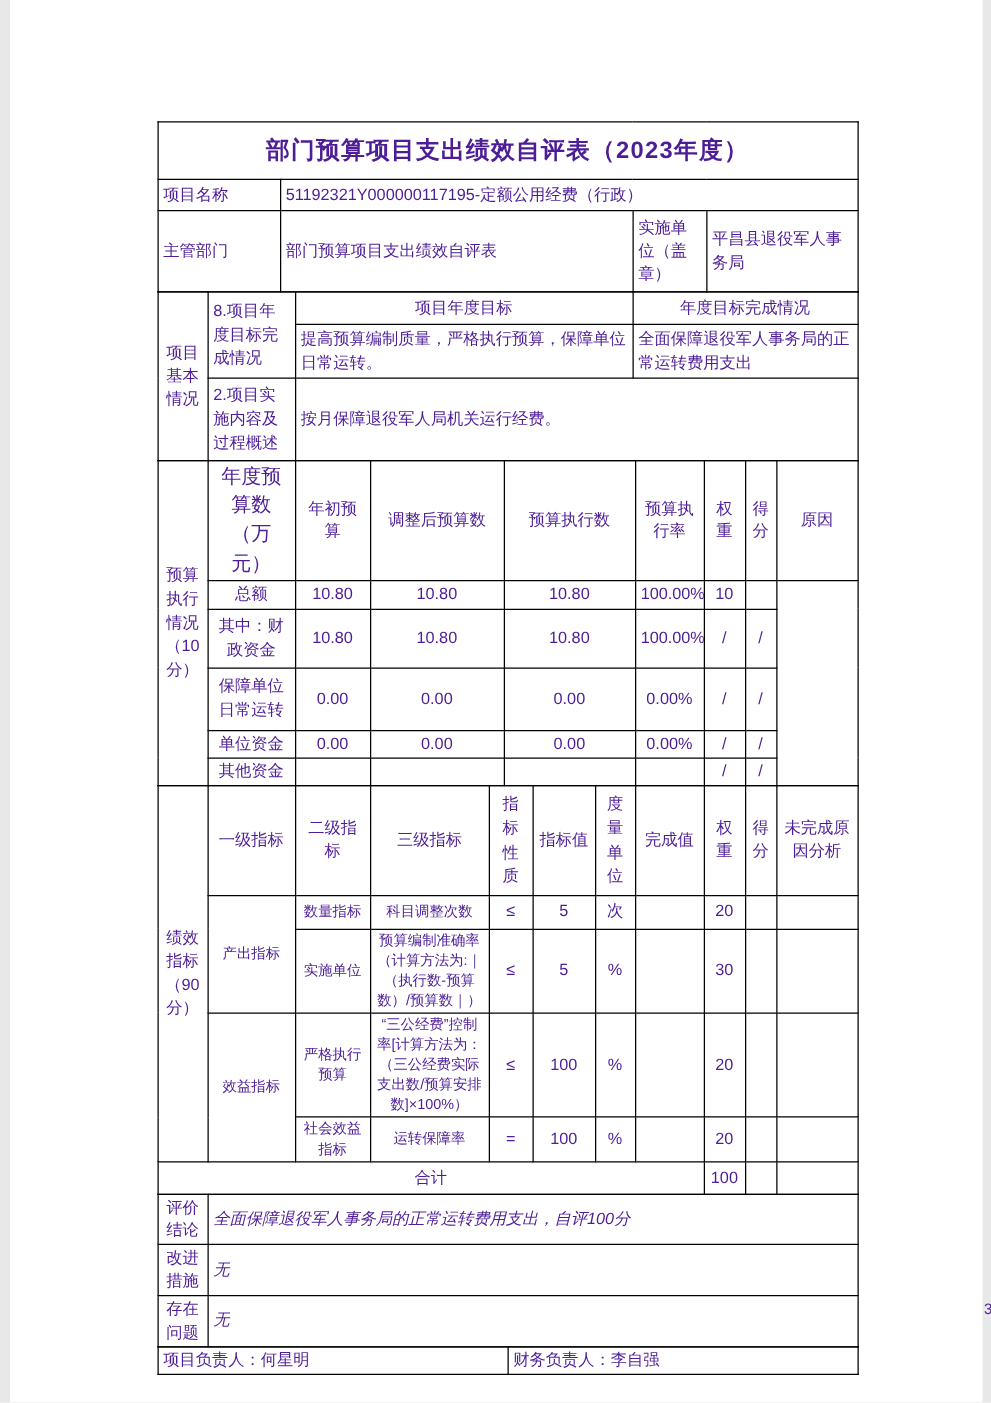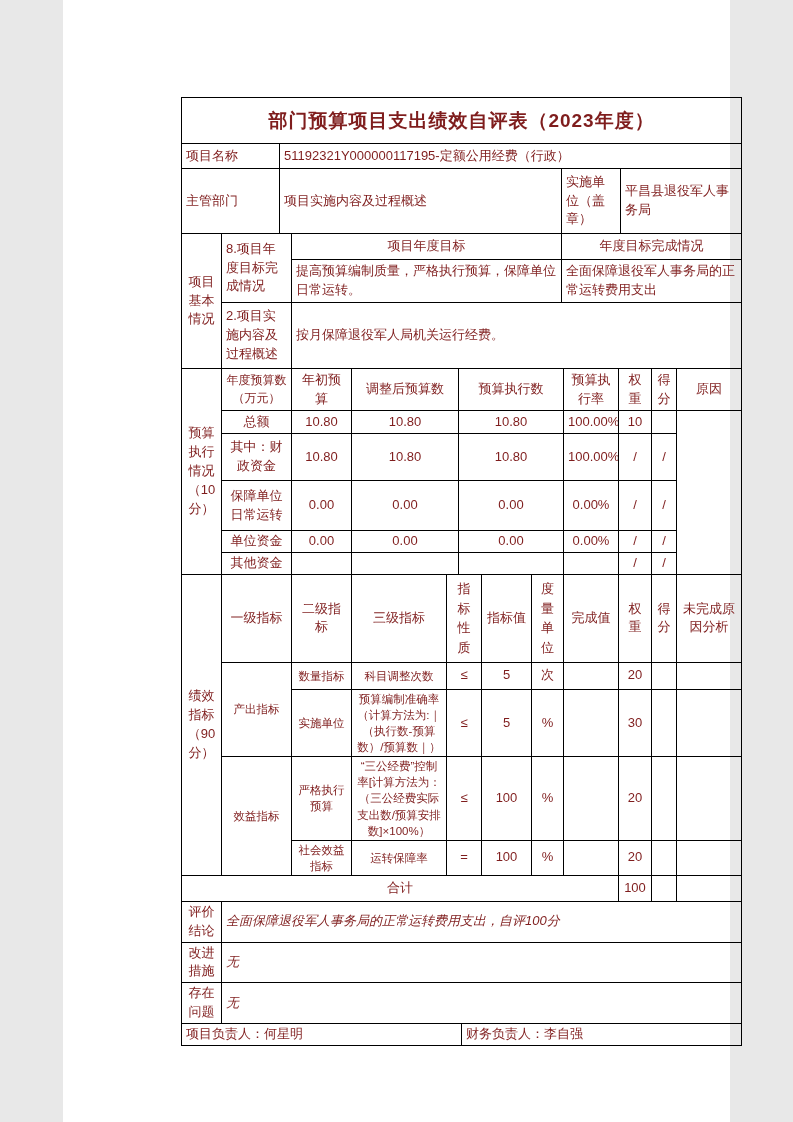--- a/index.html
+++ b/index.html
@@ -1,17 +1,17 @@
 <!DOCTYPE html>
 <html><head>
 <meta charset="utf-8">
 <style>
   html,body{margin:0;padding:0;background:#e8e8e8;}
-  #page{position:relative;width:667px;height:1122px;background:#ffffff;margin:0 auto;
-        font-family:"Liberation Sans","DejaVu Sans",sans-serif;color:#7f1d1d;}
+  #page{position:relative;width:778px;height:1122px;background:#ffffff;margin:0 auto;
+        font-family:"Liberation Sans","DejaVu Sans",sans-serif;color:#4c1d95;}
   #form{position:absolute;left:118px;top:97px;width:560px;}
   table.tbl{border-collapse:collapse;table-layout:fixed;width:560px;}
   table.tbl + table.tbl{margin-top:-1px;}
   td{border:1px solid #000;padding:1px 4px;font-size:13px;line-height:1.45;
      vertical-align:middle;overflow:hidden;}
   .c{text-align:center;}
   .l{text-align:left;}
   .wrap{word-break:break-all;}
   .small{font-size:11.5px;line-height:1.4;}
   .title{font-size:19px;font-weight:bold;text-align:center;letter-spacing:1px;}
@@ -35,21 +35,21 @@
       <tbody>
           <tr style="height:46px">
         <td colspan="4" class="title">部门预算项目支出绩效自评表（2023年度）</td>
       </tr>
       <tr style="height:25px">
         <td class="l">项目名称</td>
         <td colspan="3" class="l">51192321Y000000117195-定额公用经费（行政）</td>
       </tr>
       <tr style="height:65px">
         <td class="l">主管部门</td>
-        <td class="l">项目实施内容及过程概述</td>
+        <td class="l">部门预算项目支出绩效自评表</td>
         <td class="l wrap">实施单位（盖章）</td>
         <td class="l">平昌县退役军人事务局</td>
       </tr>
     </tbody>
       </table>
 
     <table class="tbl">
       <colgroup>
           <col style="width:40px">
           <col style="width:70px">
@@ -82,21 +82,21 @@
           <col style="width:107px">
           <col style="width:105px">
           <col style="width:55px">
           <col style="width:33px">
           <col style="width:25px">
           <col style="width:65px">
         </colgroup>
       <tbody>
           <tr style="height:42px">
         <td rowspan="6" class="c wrap">预算执行情况（10分）</td>
-        <td class="c wrap" style="font-size:12px">年度预算数（万元）</td>
+        <td class="c wrap" style="font-size:16px">年度预算数（万元）</td>
         <td class="c">年初预算</td>
         <td class="c">调整后预算数</td>
         <td class="c">预算执行数</td>
         <td class="c wrap">预算执行率</td>
         <td class="c wrap">权重</td>
         <td class="c wrap" style="padding:1px 2px">得分</td>
         <td class="c">原因</td>
       </tr>
       <tr style="height:23px">
         <td class="c wrap">总额</td>

